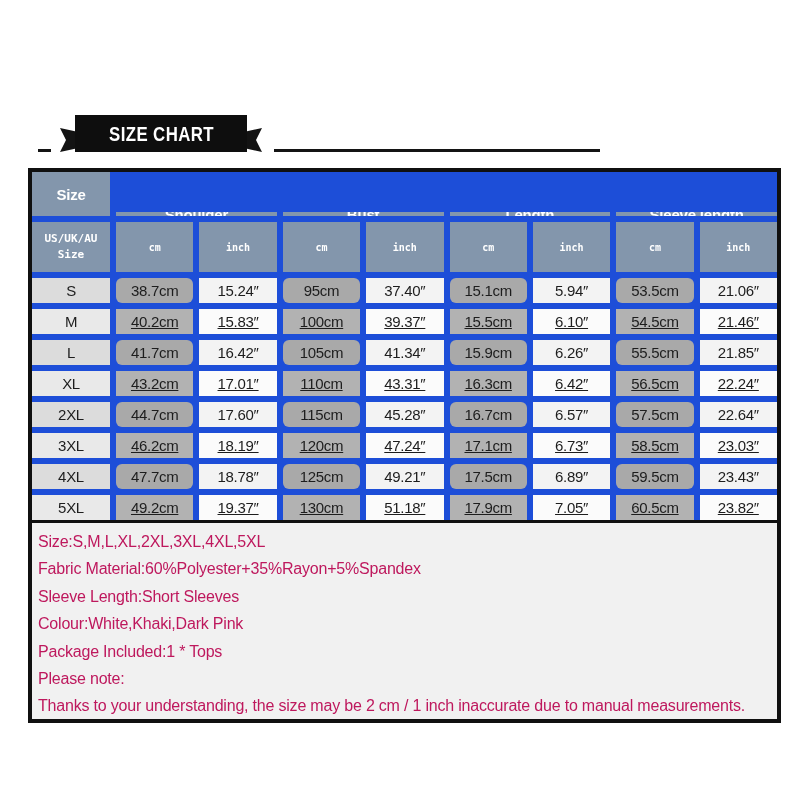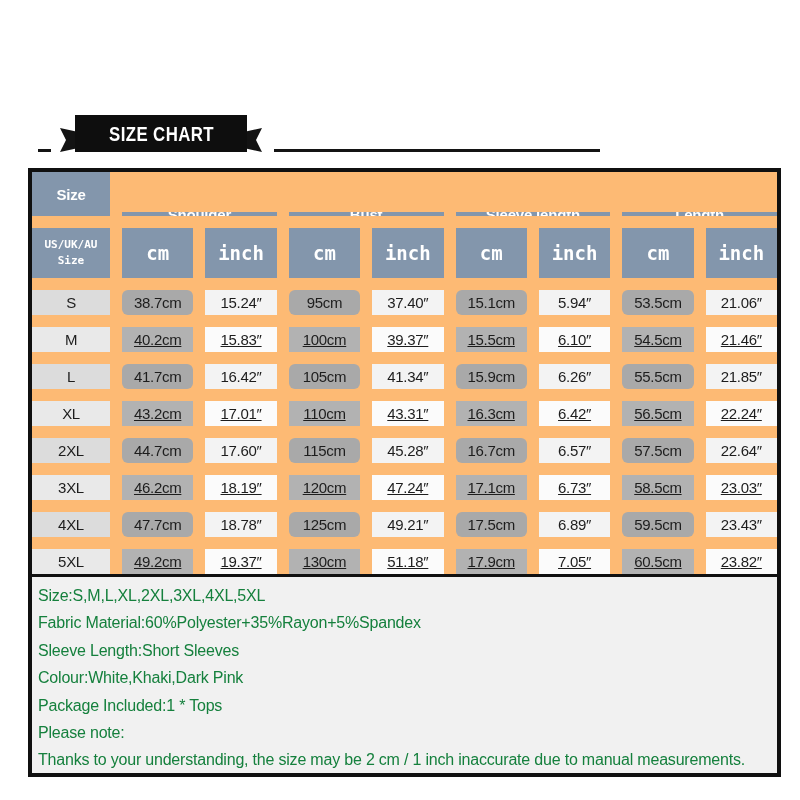--- a/index.html
+++ b/index.html
@@ -27,51 +27,51 @@
 
   
   .size-table {
     position: absolute; left: 28px; top: 168px; width: 753px;
     border: 4px solid var(--border-c, #101010); background: #ffffff;
   }
   .grid {
     display: grid;
     grid-template-columns: 78px repeat(8, 1fr);
     grid-template-rows: 44px 50px repeat(8, 25px);
-    gap: 12px;
-    background: #fdba74;
+    gap: 6px;
+    background: #1d4ed8;
   }
   .cell {
     display: flex; align-items: center; justify-content: center;
     text-align: center; overflow: hidden;
   }
   .h { background: var(--header-bg, #8396ac); color: #ffffff; }
   .group { font-weight: bold; font-size: 15px; letter-spacing: -0.2px; }
   .span2 { grid-column: span 2; margin-top: 40px; }
   .sub {
     font-family: "DejaVu Sans Mono", monospace;
-    font-weight: bold; font-size: 19px;
+    font-weight: bold; font-size: 10px;
   }
   .sub-size { font-size: 11px; line-height: 1.45; white-space: pre-line; }
   .data { font-size: 15px; color: #1d1d1d; letter-spacing: -0.3px; }
   .r0.c-size { background: var(--size-bg0, #dcdcdc); }
   .r1.c-size { background: var(--size-bg1, #e9e9e9); }
   .r0.c-cm   { background: var(--cm-bg0, #a9a9a9); border-radius: 6px; }
   .r1.c-cm   { background: var(--cm-bg1, #b2b2b2); text-decoration: underline; }
   .r0.c-in   { background: var(--in-bg0, #f3f3f3); }
   .r1.c-in   { background: var(--in-bg1, #fbfbfb); text-decoration: underline; }
 
   
   .notes {
     border-top: 3px solid var(--border-c, #101010);
     background: var(--notes-bg, #f1f1f1);
     height: 199px; padding: 5px 6px 0 6px;
   }
   .note-line {
-    font-size: 16px; color: #15803d; line-height: 27.4px;
+    font-size: 16px; color: #be185d; line-height: 27.4px;
     letter-spacing: -0.2px; white-space: nowrap;
   }
 </style>
 </head>
 <body>
 
 <div class="banner-row">
   <div class="banner-dash"></div>
   <div class="ribbon-tail tail-left"></div>
   <div class="ribbon-main">
@@ -79,22 +79,22 @@
   </div>
   <div class="ribbon-tail tail-right"></div>
   <div class="banner-line"></div>
 </div>
 
 <div class="size-table">
   <div class="grid">
     <div class="cell h group">Size</div>
     <div class="cell h group span2">Shoulder</div>
     <div class="cell h group span2">Bust</div>
+    <div class="cell h group span2">Length</div>
     <div class="cell h group span2">Sleeve length</div>
-    <div class="cell h group span2">Length</div>
 
     <div class="cell h sub sub-size">US/UK/AU
 Size</div>
     <div class="cell h sub">cm</div>
     <div class="cell h sub">inch</div>
     <div class="cell h sub">cm</div>
     <div class="cell h sub">inch</div>
     <div class="cell h sub">cm</div>
     <div class="cell h sub">inch</div>
     <div class="cell h sub">cm</div>

